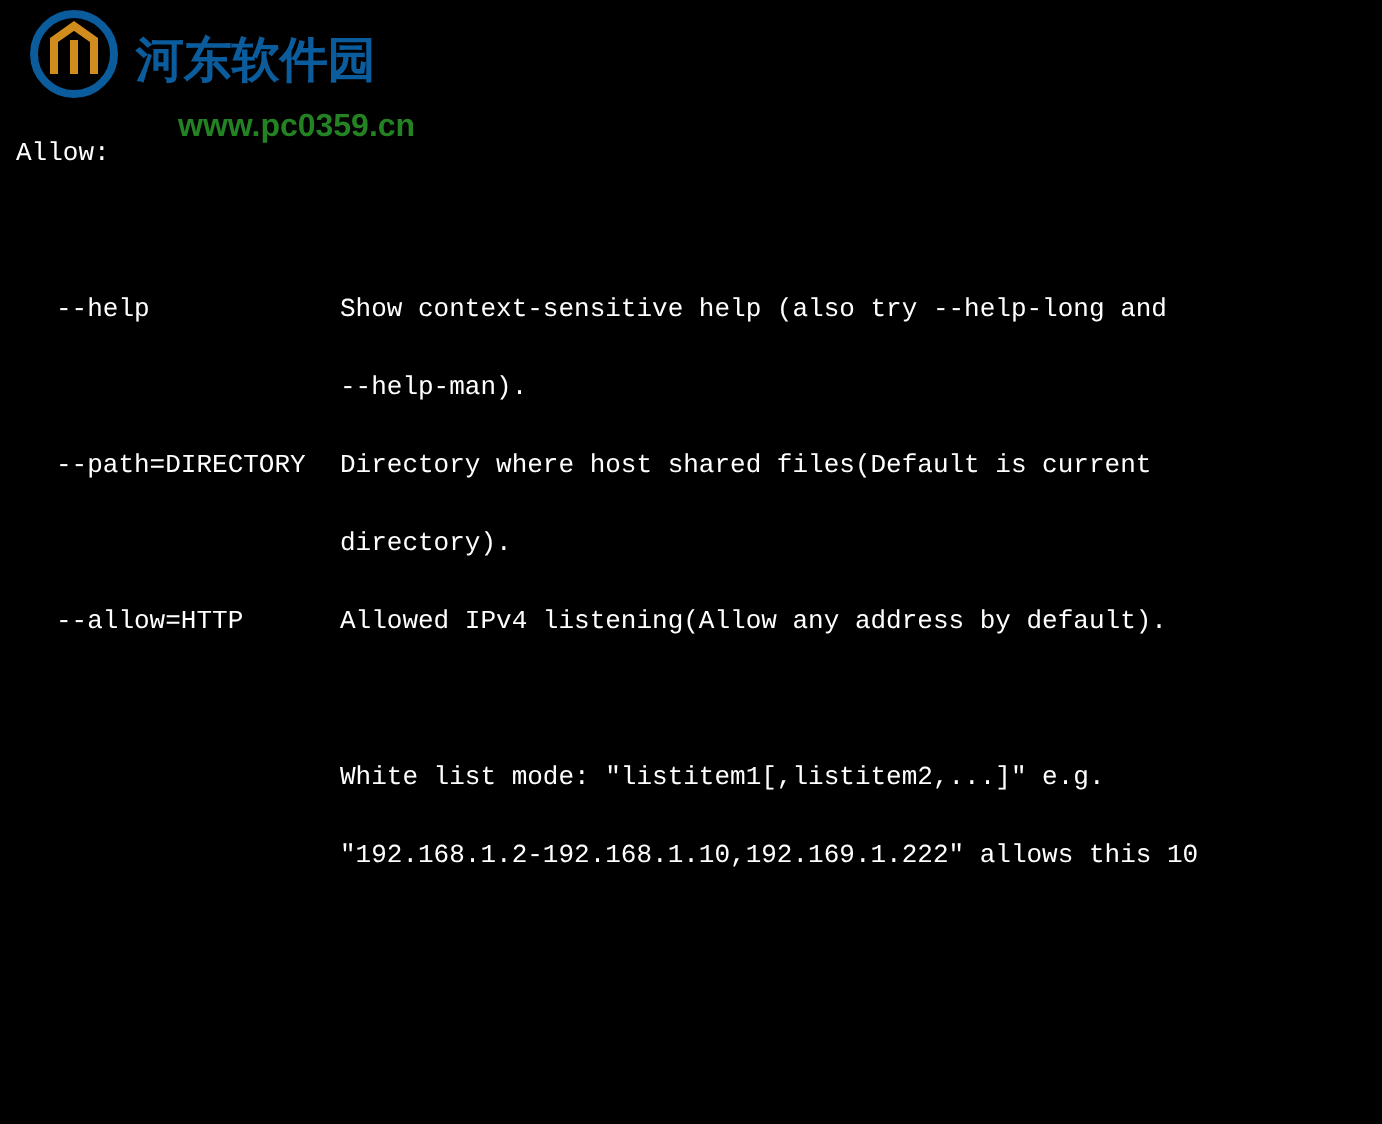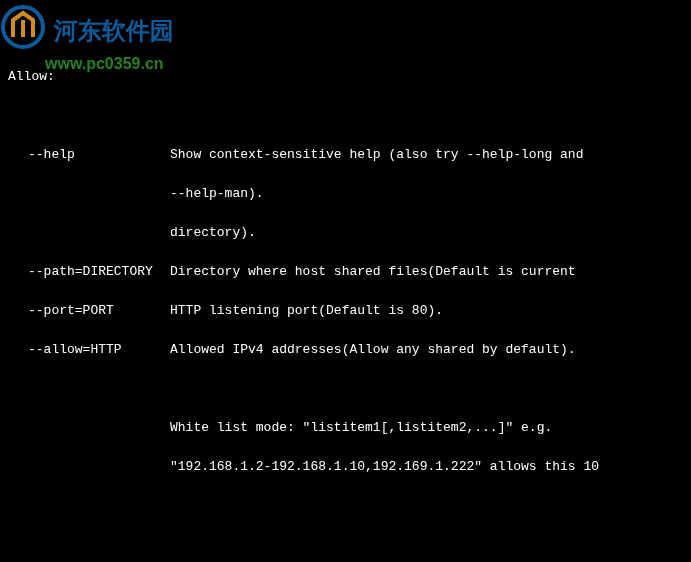--- a/index.html
+++ b/index.html
@@ -22,42 +22,42 @@
     .terminal {
       white-space: pre;
     }
     .line {
       display: block;
       min-height: 1.5em;
     }
     .watermark {
       position: absolute;
       top: 5px;
-      left: 1px;
+      left: 15px;
       pointer-events: none;
       opacity: 0.85;
     }
     .watermark-icon {
       display: inline-block;
       vertical-align: middle;
     }
     .watermark-text-cn {
       font-family: "Microsoft YaHei", sans-serif;
       font-size: 24px;
       font-weight: bold;
       color: #0d6db8;
       vertical-align: middle;
     }
     .watermark-text-url {
       font-family: Arial, sans-serif;
       font-size: 16px;
       font-weight: bold;
       color: #2a9a2a;
       display: block;
-      margin-left: 44px;
+      margin-left: 74px;
       margin-top: -5px;
     }
     .flag-col {
       display: inline-block;
       width: 142px;
       vertical-align: top;
     }
     .desc-col {
       display: inline-block;
       vertical-align: top;
@@ -84,24 +84,23 @@
   <span class="watermark-text-cn">河东软件园</span>
   <span class="watermark-text-url">www.pc0359.cn</span>
 </div>
 
 <div class="terminal">
 <span class="line"> </span>
 <span class="line">Allow:</span>
 <span class="line"> </span>
 <span class="line indent1"><span class="flag-col">--help</span><span class="desc-col">Show context-sensitive help (also try --help-long and</span></span>
 <span class="line indent2">--help-man).</span>
+<span class="line indent1"><span class="flag-col">--path=DIRECTORY</span><span class="desc-col">Directory where host shared files(Default is current</span></span>
 <span class="line indent2">directory).</span>
-<span class="line indent1"><span class="flag-col">--path=DIRECTORY</span><span class="desc-col">Directory where host shared files(Default is current</span></span>
-<span class="line indent1"><span class="flag-col">--port=PORT</span><span class="desc-col">HTTP listening port(Default is 80).</span></span>
-<span class="line indent1"><span class="flag-col">--allow=HTTP</span><span class="desc-col">Allowed IPv4 addresses(Allow any shared by default).</span></span>
+<span class="line indent1"><span class="flag-col">--allow=HTTP</span><span class="desc-col">Allowed IPv4 listening(Allow any address by default).</span></span>
 <span class="line"> </span>
 <span class="line indent2">White list mode: "listitem1[,listitem2,...]" e.g.</span>
 <span class="line indent2">"192.168.1.2-192.168.1.10,192.169.1.222" allows this 10</span>
 
 
 
 
 
 
 

